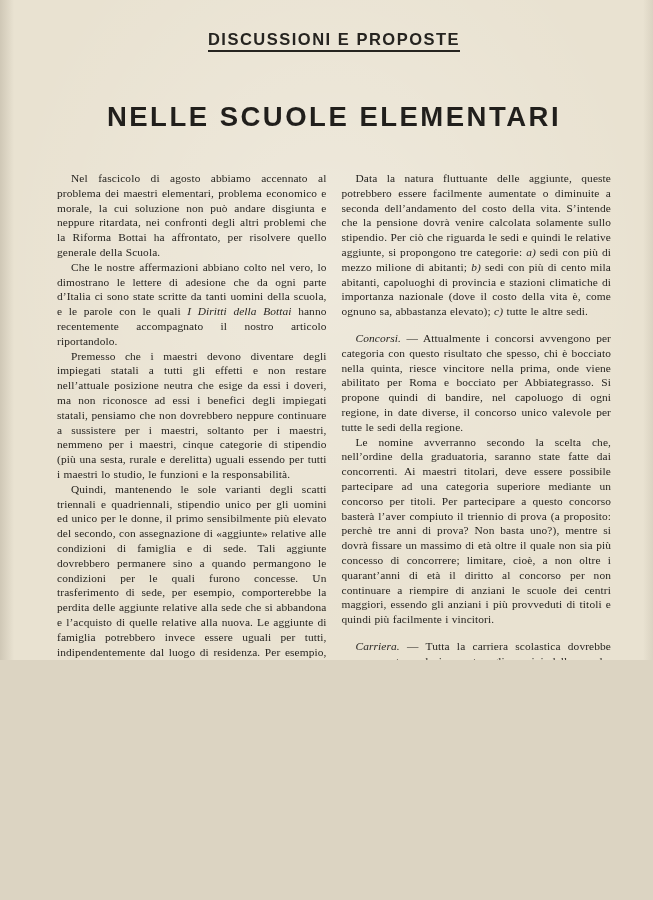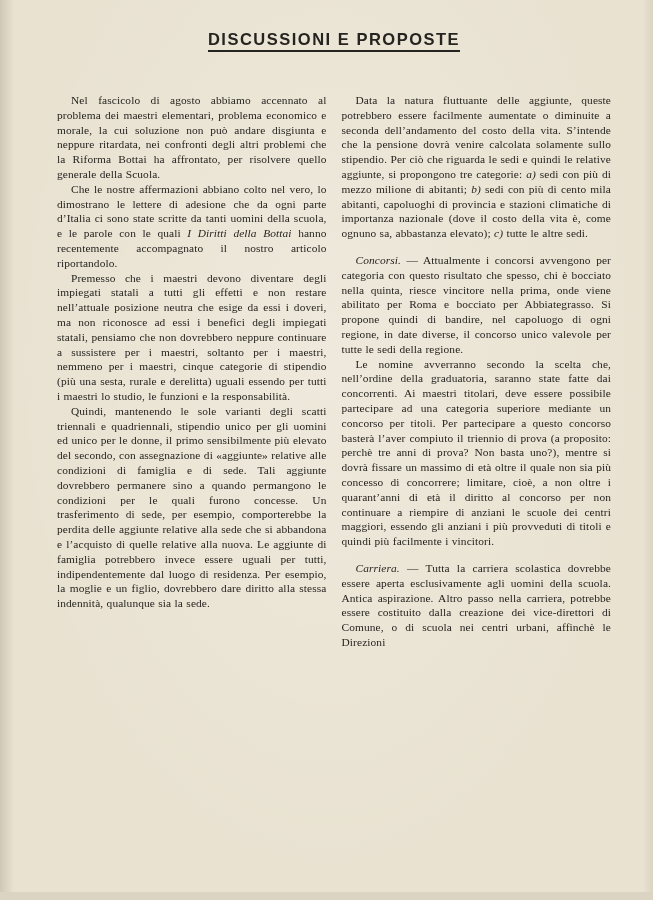--- a/index.html
+++ b/index.html
@@ -4,21 +4,21 @@
 <style>
   html,body{margin:0;padding:0;}
   body{
     width:653px;height:900px;
     background:#dcd4c2;
     font-family:"Liberation Serif", serif;
     -webkit-font-smoothing:antialiased;
   }
   .page{
     position:relative;
-    width:653px;height:892px;
+    width:653px;height:660px;
     box-sizing:border-box;
     background:
       radial-gradient(ellipse at 50% 40%, rgba(255,255,255,.25), rgba(0,0,0,0) 70%),
       linear-gradient(90deg, rgba(90,80,60,.18) 0, rgba(0,0,0,0) 14px),
       linear-gradient(270deg, rgba(90,80,60,.10) 0, rgba(0,0,0,0) 10px),
       #e9e2d1;
     color:#262420;
     padding:26px 42px 0 57px;
     overflow:hidden;
   }
@@ -68,20 +68,21 @@
   .col i{font-style:italic;}
 </style>
 </head>
 <body>
 
 <div class="page">
   <div class="header">
     <span>DISCUSSIONI E PROPOSTE</span>
   </div>
   <h1 class="title">
+    <span class="title-line">NELLE SCUOLE ELEMENTARI</span>
   </h1>
   <div class="columns">
     <div class="col" id="col-left">
         <p><span>Nel fascicolo di agosto abbiamo accennato al problema dei maestri elementari, problema economico e morale, la cui soluzione non può andare disgiunta e neppure ritardata, nei confronti degli altri problemi che la Riforma Bottai ha affrontato, per risolvere quello generale della Scuola.</span></p>
         <p><span>Che le nostre affermazioni abbiano colto nel vero, lo dimostrano le lettere di adesione che da ogni parte d’Italia ci sono state scritte da tanti uomini della scuola, e le parole con le quali </span><i>I Diritti della Bottai</i><span> hanno recentemente accompagnato il nostro articolo riportandolo.</span></p>
         <p><span>Premesso che i maestri devono diventare degli impiegati statali a tutti gli effetti e non restare nell’attuale posizione neutra che esige da essi i doveri, ma non riconosce ad essi i benefici degli impiegati statali, pensiamo che non dovrebbero neppure continuare a sussistere per i maestri, soltanto per i maestri, nemmeno per i maestri, cinque categorie di stipendio (più una sesta, rurale e derelitta) uguali essendo per tutti i maestri lo studio, le funzioni e la responsabilità.</span></p>
         <p><span>Quindi, mantenendo le sole varianti degli scatti triennali e quadriennali, stipendio unico per gli uomini ed unico per le donne, il primo sensibilmente più elevato del secondo, con assegnazione di «aggiunte» relative alle condizioni di famiglia e di sede. Tali aggiunte dovrebbero permanere sino a quando permangono le condizioni per le quali furono concesse. Un trasferimento di sede, per esempio, comporterebbe la perdita delle aggiunte relative alla sede che si abbandona e l’acquisto di quelle relative alla nuova. Le aggiunte di famiglia potrebbero invece essere uguali per tutti, indipendentemente dal luogo di residenza. Per esempio, la moglie e un figlio, dovrebbero dare diritto alla stessa indennità, qualunque sia la sede.</span></p>
       </div>
     <div class="col" id="col-right">
         <p><span>Data la natura fluttuante delle aggiunte, queste potrebbero essere facilmente aumentate o diminuite a seconda dell’andamento del costo della vita. S’intende che la pensione dovrà venire calcolata solamente sullo stipendio. Per ciò che riguarda le sedi e quindi le relative aggiunte, si propongono tre categorie: </span><i>a)</i><span> sedi con più di mezzo milione di abitanti; </span><i>b)</i><span> sedi con più di cento mila abitanti, capoluoghi di provincia e stazioni climatiche di importanza nazionale (dove il costo della vita è, come ognuno sa, abbastanza elevato); </span><i>c)</i><span> tutte le altre sedi.</span></p>

